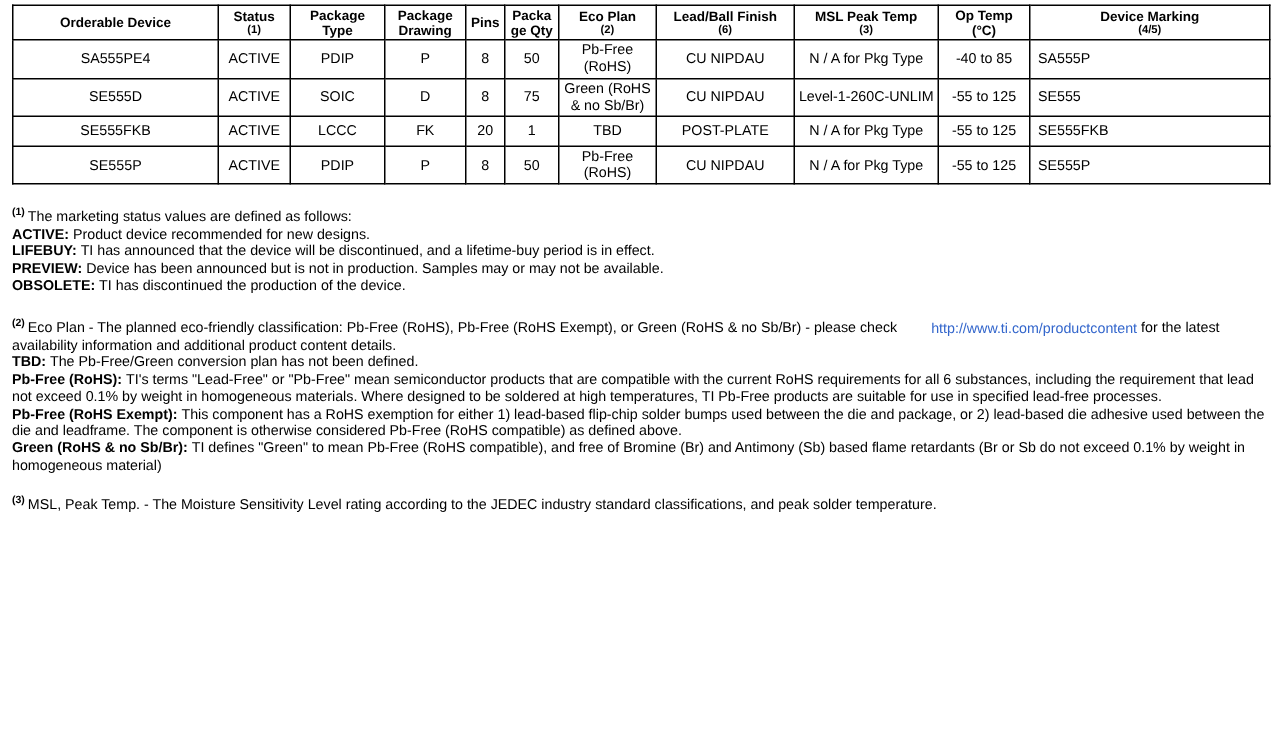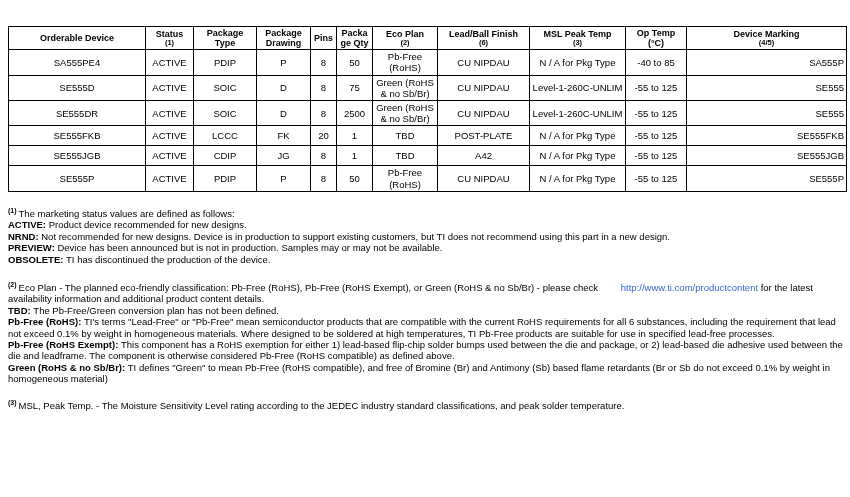--- a/index.html
+++ b/index.html
@@ -6,21 +6,21 @@
   html, body { margin: 0; padding: 0; }
   body {
     width: 850px;
     height: 497px;
     background: #ffffff;
     color: #000000;
     font-family: "Liberation Sans", "DejaVu Sans", sans-serif;
     overflow: hidden;
     position: relative;
   }
-  .page { padding: 3px 5px 0 8px; margin-top: 23px; }
+  .page { padding: 3px 5px 0 8px; }
 
   table.pkg {
     border-collapse: collapse;
     table-layout: fixed;
     width: 838px;
   }
   .pkg th, .pkg td {
     border: 1px solid #000;
     text-align: center;
     vertical-align: middle;
@@ -31,21 +31,21 @@
     overflow: hidden;
     word-wrap: break-word;
   }
   .pkg th {
     font-weight: bold;
     font-size: 9px;
     line-height: 1.12;
     height: 22px;
   }
   .th-note { font-size: 7.5px; font-weight: bold; }
-  .pkg td.left { text-align: right; padding-left: 5px; }
+  .pkg td.left { text-align: left; padding-left: 5px; }
 
   .footnotes { font-size: 9.5px; line-height: 1.2; width: 838px; }
   .fn { margin-top: 15px; }
   .fn.fn2 { margin-top: 16px; }
   .fn.fn3 { margin-top: 14px; }
   .fn-line, .fn-item { color: #000; }
   .fn-item b { font-weight: bold; text-align: right; }
   .sup {
     font-size: 7px;
     vertical-align: super;
@@ -141,59 +141,33 @@
           <td>D</td>
           <td>8</td>
           <td>75</td>
           <td>Green (RoHS &amp; no Sb/Br)</td>
           <td>CU NIPDAU</td>
           <td>Level-1-260C-UNLIM</td>
           <td>-55 to 125</td>
           <td class="left">SE555</td>
         </tr>
         <tr>
-          <td>SE555DR</td>
-          <td>ACTIVE</td>
-          <td>SOIC</td>
-          <td>D</td>
-          <td>8</td>
-          <td>2500</td>
-          <td>Green (RoHS &amp; no Sb/Br)</td>
-          <td>CU NIPDAU</td>
-          <td>Level-1-260C-UNLIM</td>
-          <td>-55 to 125</td>
-          <td class="left">SE555</td>
-        </tr>
-        <tr>
           <td>SE555FKB</td>
           <td>ACTIVE</td>
           <td>LCCC</td>
           <td>FK</td>
           <td>20</td>
           <td>1</td>
           <td>TBD</td>
           <td>POST-PLATE</td>
           <td>N / A for Pkg Type</td>
           <td>-55 to 125</td>
           <td class="left">SE555FKB</td>
         </tr>
         <tr>
-          <td>SE555JGB</td>
-          <td>ACTIVE</td>
-          <td>CDIP</td>
-          <td>JG</td>
-          <td>8</td>
-          <td>1</td>
-          <td>TBD</td>
-          <td>A42</td>
-          <td>N / A for Pkg Type</td>
-          <td>-55 to 125</td>
-          <td class="left">SE555JGB</td>
-        </tr>
-        <tr>
           <td>SE555P</td>
           <td>ACTIVE</td>
           <td>PDIP</td>
           <td>P</td>
           <td>8</td>
           <td>50</td>
           <td>Pb-Free (RoHS)</td>
           <td>CU NIPDAU</td>
           <td>N / A for Pkg Type</td>
           <td>-55 to 125</td>
@@ -201,21 +175,21 @@
         </tr>
       </tbody>
   </table>
 
   <div class="footnotes">
 
     <div class="fn fn1">
       <div class="fn-line"><span class="sup">(1)</span><span>The marketing status values are defined as follows:</span></div>
       <div>
           <div class="fn-item"><b>ACTIVE: </b><span>Product device recommended for new designs.</span></div>
-          <div class="fn-item"><b>NRND: </b><span>Not recommended for new designs. Device is in production to support existing customers, but TI does not recommend using this part in a new design.</span></div>
+          <div class="fn-item"><b>LIFEBUY: </b><span>TI has announced that the device will be discontinued, and a lifetime-buy period is in effect.</span></div>
           <div class="fn-item"><b>PREVIEW: </b><span>Device has been announced but is not in production. Samples may or may not be available.</span></div>
           <div class="fn-item"><b>OBSOLETE: </b><span>TI has discontinued the production of the device.</span></div>
         </div>
     </div>
 
     <div class="fn fn2">
       <div class="fn-line"><span class="sup">(2)</span><span>Eco Plan - The planned eco-friendly classification: Pb-Free (RoHS), Pb-Free (RoHS Exempt), or Green (RoHS &amp; no Sb/Br) - please check </span><a class="link" href="#">http://www.ti.com/productcontent</a><span> for the latest availability information and additional product content details.</span></div>
       <div>
           <div class="fn-item"><b>TBD: </b><span>The Pb-Free/Green conversion plan has not been defined.</span></div>
           <div class="fn-item"><b>Pb-Free (RoHS): </b><span>TI's terms "Lead-Free" or "Pb-Free" mean semiconductor products that are compatible with the current RoHS requirements for all 6 substances, including the requirement that lead not exceed 0.1% by weight in homogeneous materials. Where designed to be soldered at high temperatures, TI Pb-Free products are suitable for use in specified lead-free processes.</span></div>

